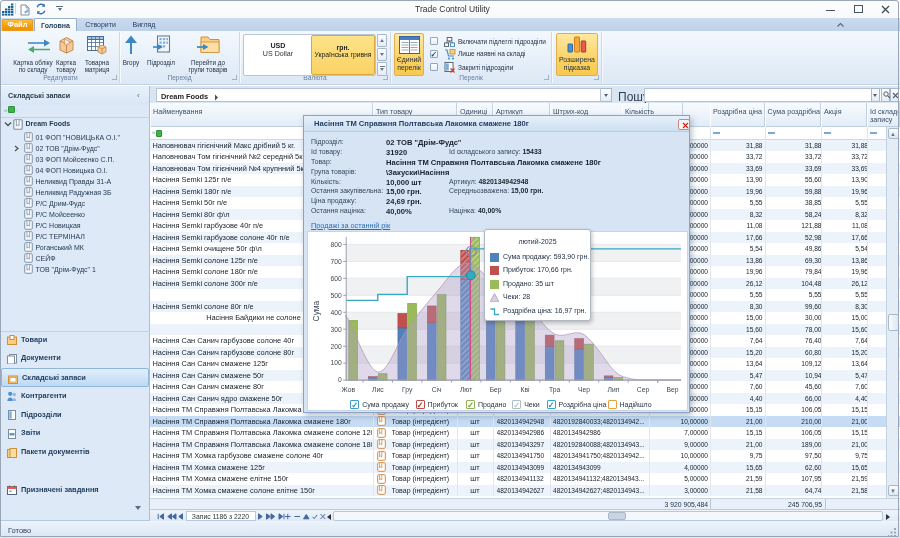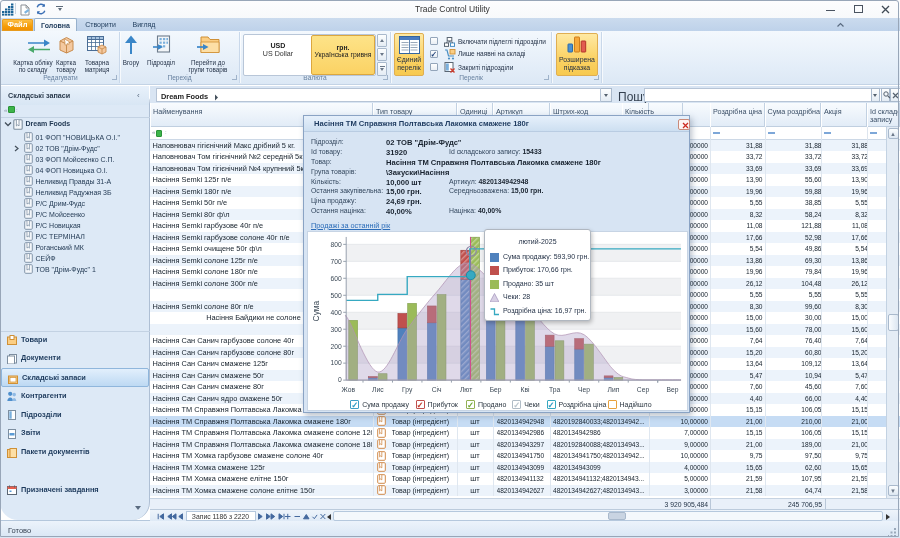--- a/index.html
+++ b/index.html
@@ -18,21 +18,21 @@
 #ribbon{left:0;top:31px;width:900px;height:54px;background:linear-gradient(#f3f8fd,#e3edf8 70%,#dce8f5);border-bottom:1px solid #c3d3e5;}
 .rgroup{top:1px;height:51px;border-right:1px solid #c9d8ea;box-shadow:1px 0 0 rgba(255,255,255,.7);}
 .glabel{bottom:2px;left:0;right:0;text-align:center;font-size:6.6px;color:#67809f;}
 .glauncher{width:5px;height:5px;bottom:3px;border-left:1px solid #8fa5bf;border-top:1px solid #8fa5bf;transform:rotate(180deg);opacity:.8;}
 .bigbtn{top:33px;height:46px;text-align:center;}
 .bigbtn .cap{position:absolute;left:0;right:0;top:26px;font-size:6.3px;line-height:7.2px;color:#1e2c42;}
 .yellowbtn{background:linear-gradient(#fee9a3,#fbd264 60%,#f7c94f);border:1px solid #dfae52;border-radius:2px;}
 .cbx{width:8px;height:8px;background:linear-gradient(#fdfefe,#e9eef4);border:1px solid #93a5ba;border-radius:1px;font-size:8px;line-height:8px;color:#1d3f77;font-weight:bold;text-align:center;}
 .ribtxt{font-size:6.5px;color:#1e2c42;}
 
-#lpanel{left:0;top:86px;width:150px;height:434px;background:#dde9f6;border-right:1px solid #aebfd4;border-radius:18px;}
+#lpanel{left:0;top:86px;width:150px;height:434px;background:#dde9f6;border-right:1px solid #aebfd4;}
 #lphead{left:0;top:0;width:100%;height:19px;background:linear-gradient(#e8f1fb,#d8e6f4);font-size:7.2px;font-weight:bold;color:#2a3a4c;line-height:19px;padding-left:8px;}
 .treerow{left:0;width:100%;height:11px;font-size:7px;color:#243b55;line-height:11px;white-space:nowrap;}
 .navrow{left:1px;width:148px;height:18.75px;font-size:7.4px;font-weight:bold;color:#1d3a5c;line-height:18.75px;white-space:nowrap;}
 .navico{left:6px;top:4.5px;width:10px;height:10px;}
 
 #statusbar{left:0;top:520px;width:900px;height:18px;background:linear-gradient(#ecf3fb,#d9e6f4);border-top:1px solid #b4c7dc;font-size:7.5px;color:#333f4f;}
 
 #bcrow{left:150px;top:86px;width:750px;height:17px;background:#d9e5f3;}
 #gridhead{left:150px;top:103px;width:750px;height:24px;background:linear-gradient(#f8fbfe,#e2ecf7);border-bottom:1px solid #c0cfe0;}
 .hcell{top:0;height:24px;border-right:1px solid #c2d1e2;box-shadow:1px 0 0 #fff inset;font-size:7.2px;color:#3c5068;padding:5px 0 0 3px;line-height:8px;white-space:nowrap;overflow:hidden;}

